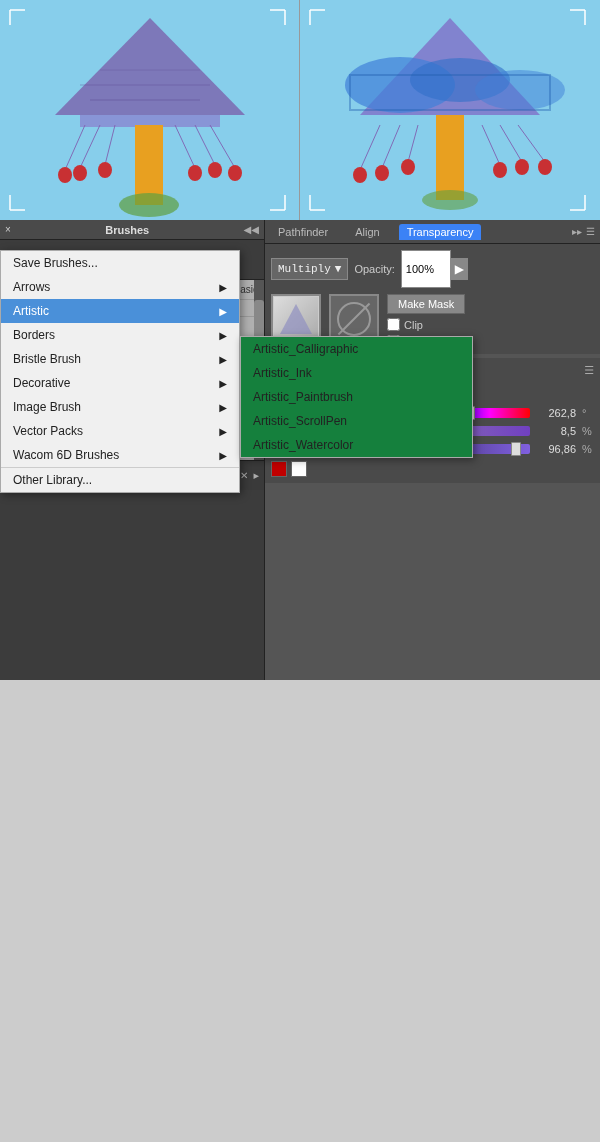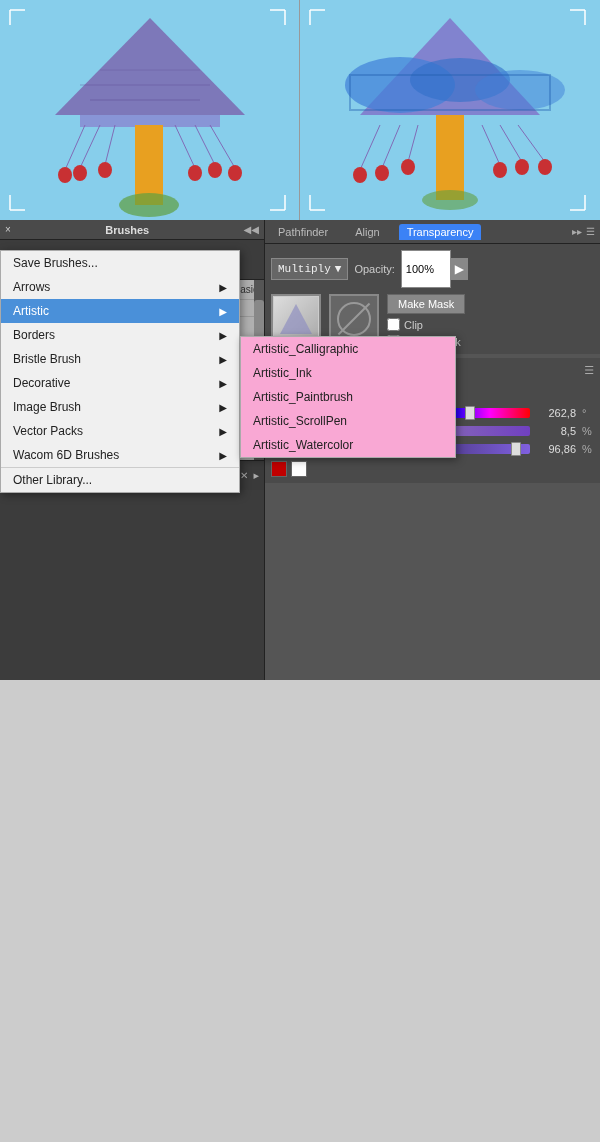--- a/index.html
+++ b/index.html
@@ -135,25 +135,25 @@
     }
     .menu-item.active { background: #4a90d9; color: white; }
     .menu-item.separator { border-top: 1px solid #ccc; text-align: center; }
     .menu-arrow { font-size: 10px; }
 
     
     .submenu {
       position: absolute;
       left: 240px;
       top: 116px;
-      background: #f9a8d4;
+      background: #15803d;
       border: 1px solid #aaa;
       box-shadow: 2px 2px 8px rgba(0,0,0,0.4);
       z-index: 101;
-      width: 216px;
+      width: 233px;
     }
     .submenu-item {
       padding: 5px 12px;
       cursor: pointer;
       font-size: 12px;
       color: #222;
     }
     .submenu-item.selected { background: #4a90d9; color: white; }
 
     

